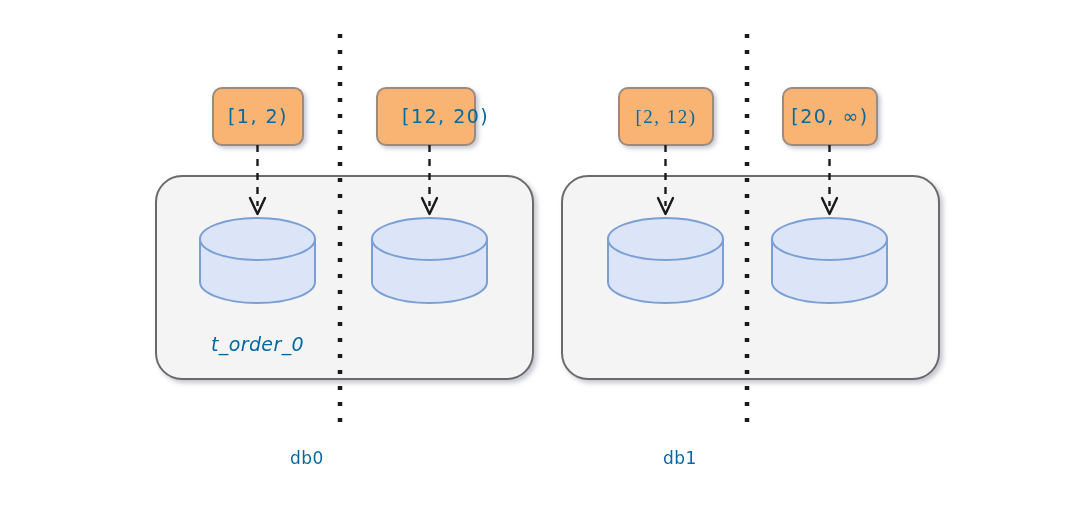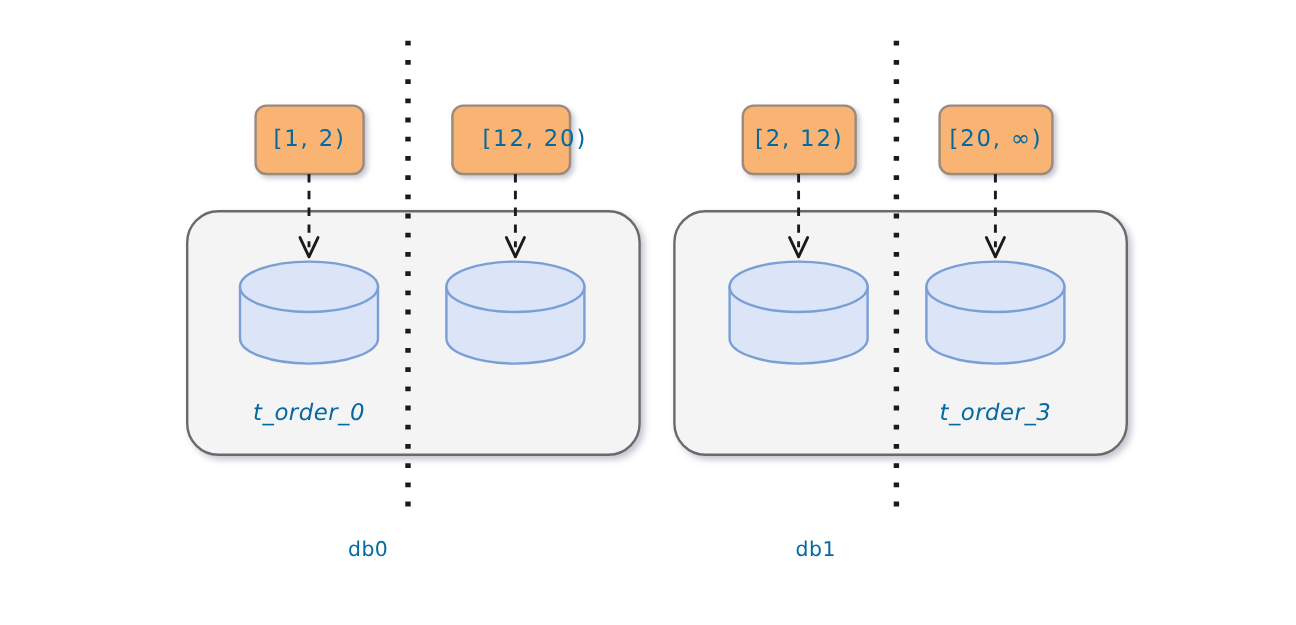--- a/index.html
+++ b/index.html
@@ -114,27 +114,26 @@
     </g>
 
     <line x1="340" y1="34" x2="340" y2="428" stroke="#1a1a1a" stroke-width="4.5" stroke-dasharray="4 12" stroke-linecap="butt"></line>
     <line x1="747" y1="34" x2="747" y2="428" stroke="#1a1a1a" stroke-width="4.5" stroke-dasharray="4 12" stroke-linecap="butt"></line>
   </svg>
 
   <div class="txt range-label" style="left:213px; top:107px; width:90px;">[1, 2)</div>
 
   <div class="txt range-label" style="left:377px; top:107px; width:84px;margin-left:25px;">[12, 20)</div>
 
-  <div class="txt range-label" style="left:619px; top:107px; width:94px;">[2, 12)</div>
+  <div class="txt range-label" style="left:619px; top:107px; width:94px;font-family:Liberation Serif, serif;">[2, 12)</div>
 
   <div class="txt range-label" style="left:783px; top:107px; width:94px;">[20, ∞)</div>
 
   <div class="txt table-label" style="left:182px; top:335px; width:151px;">t_order_0</div>
 
 
 
-  <div class="txt table-label" style="left:754px; top:335px; width:151px;">t_order_3</div>
 
   <div class="txt db-label" style="left:290px; top:450px; width:100px;">db0</div>
 
   <div class="txt db-label" style="left:663px; top:450px; width:100px;">db1</div>
 
 </div>
 
 </body></html>

